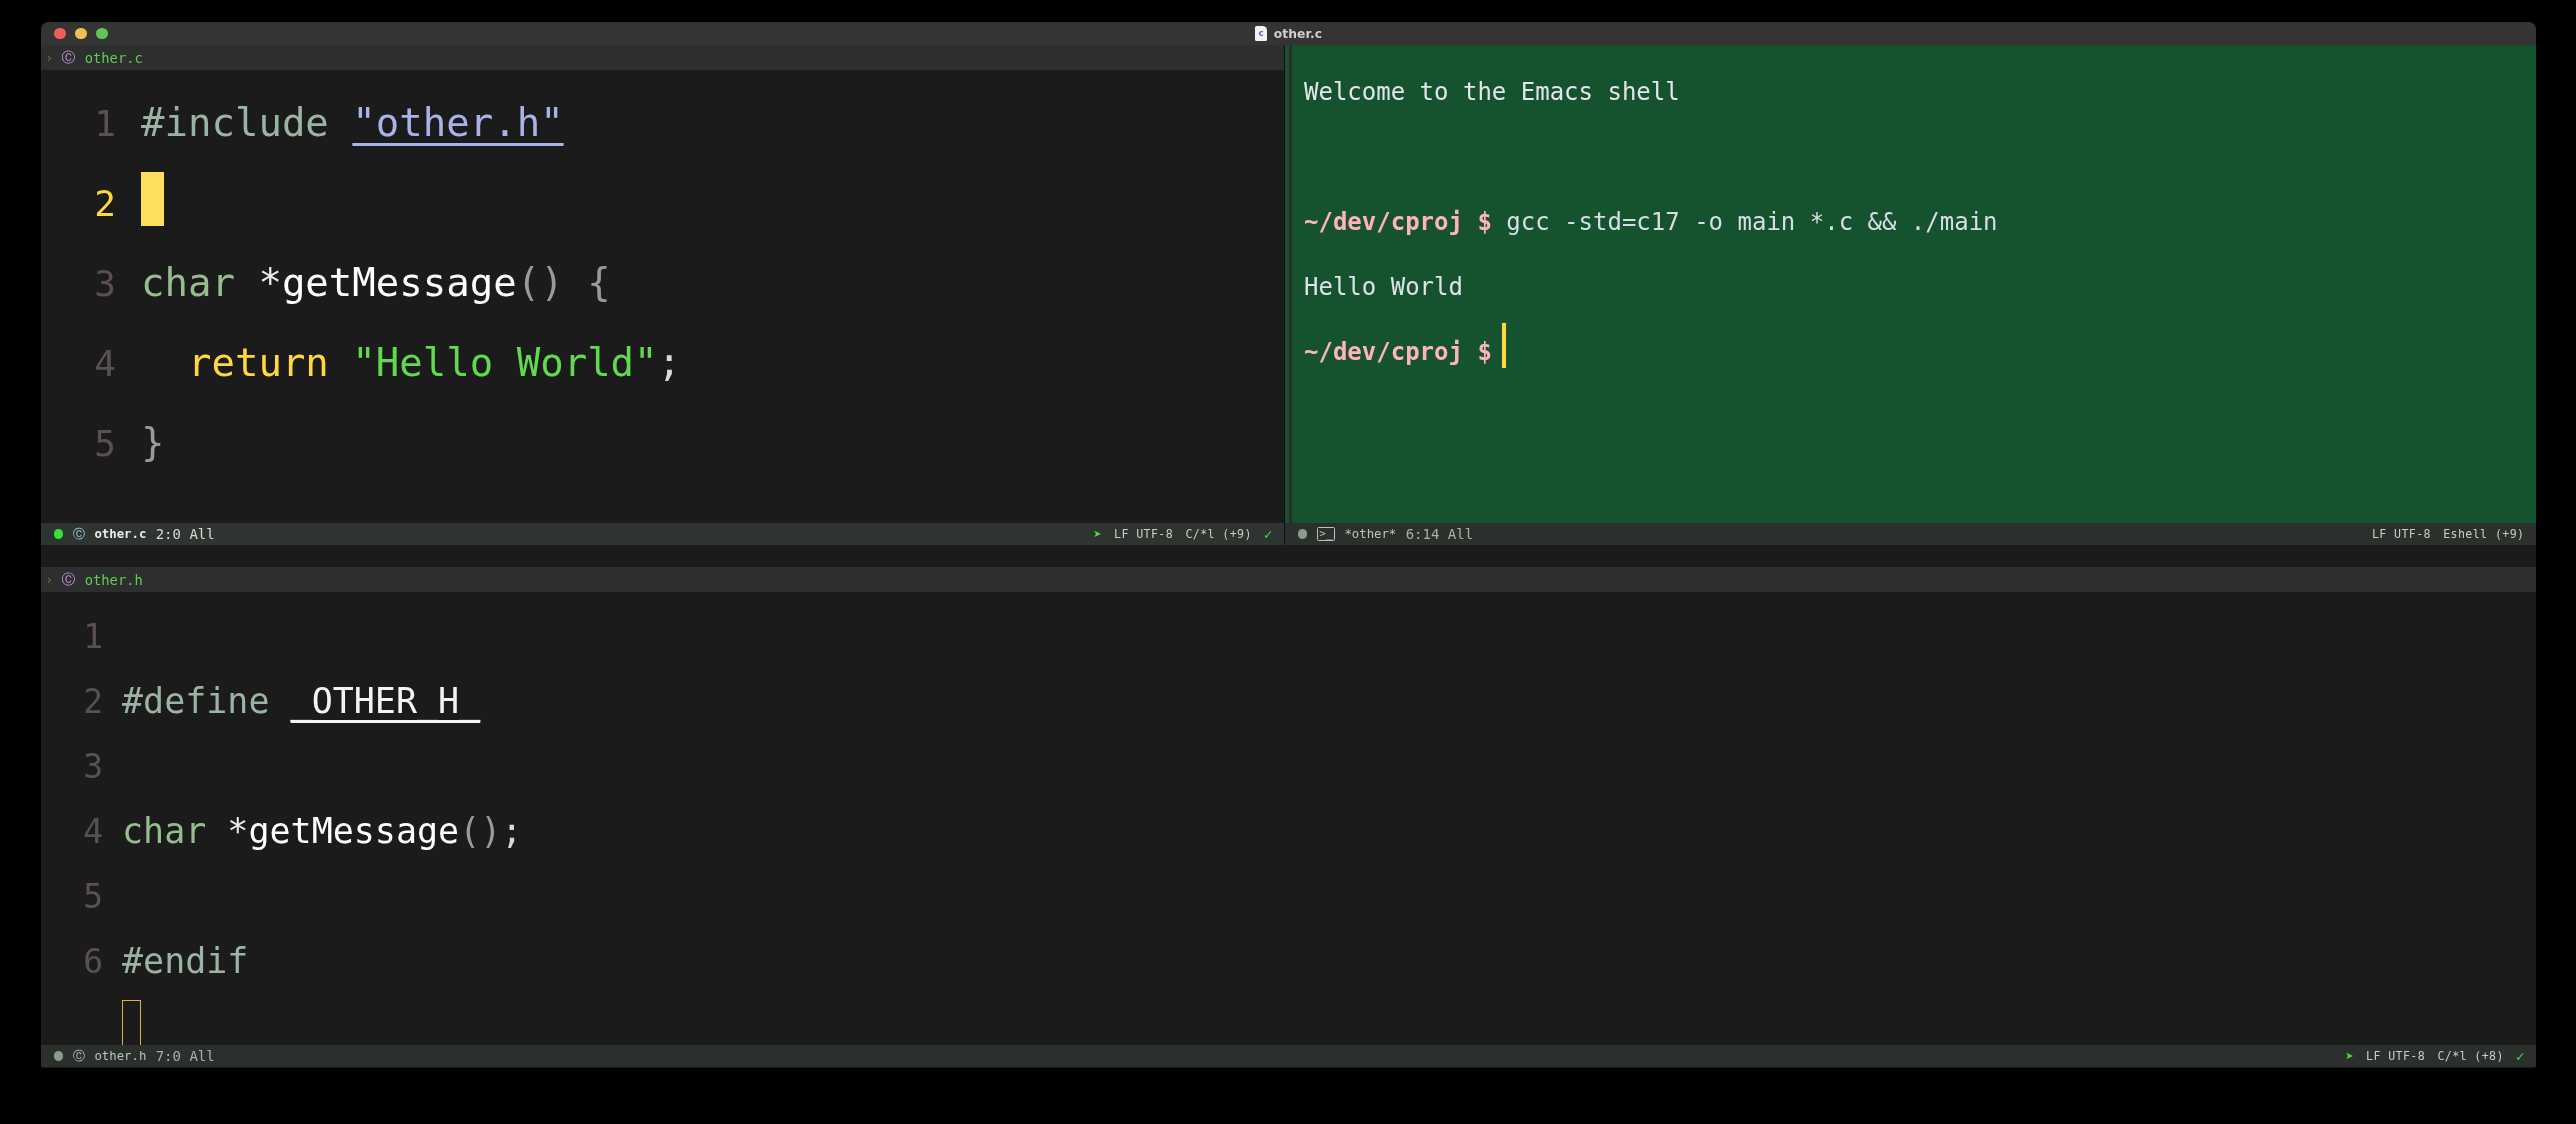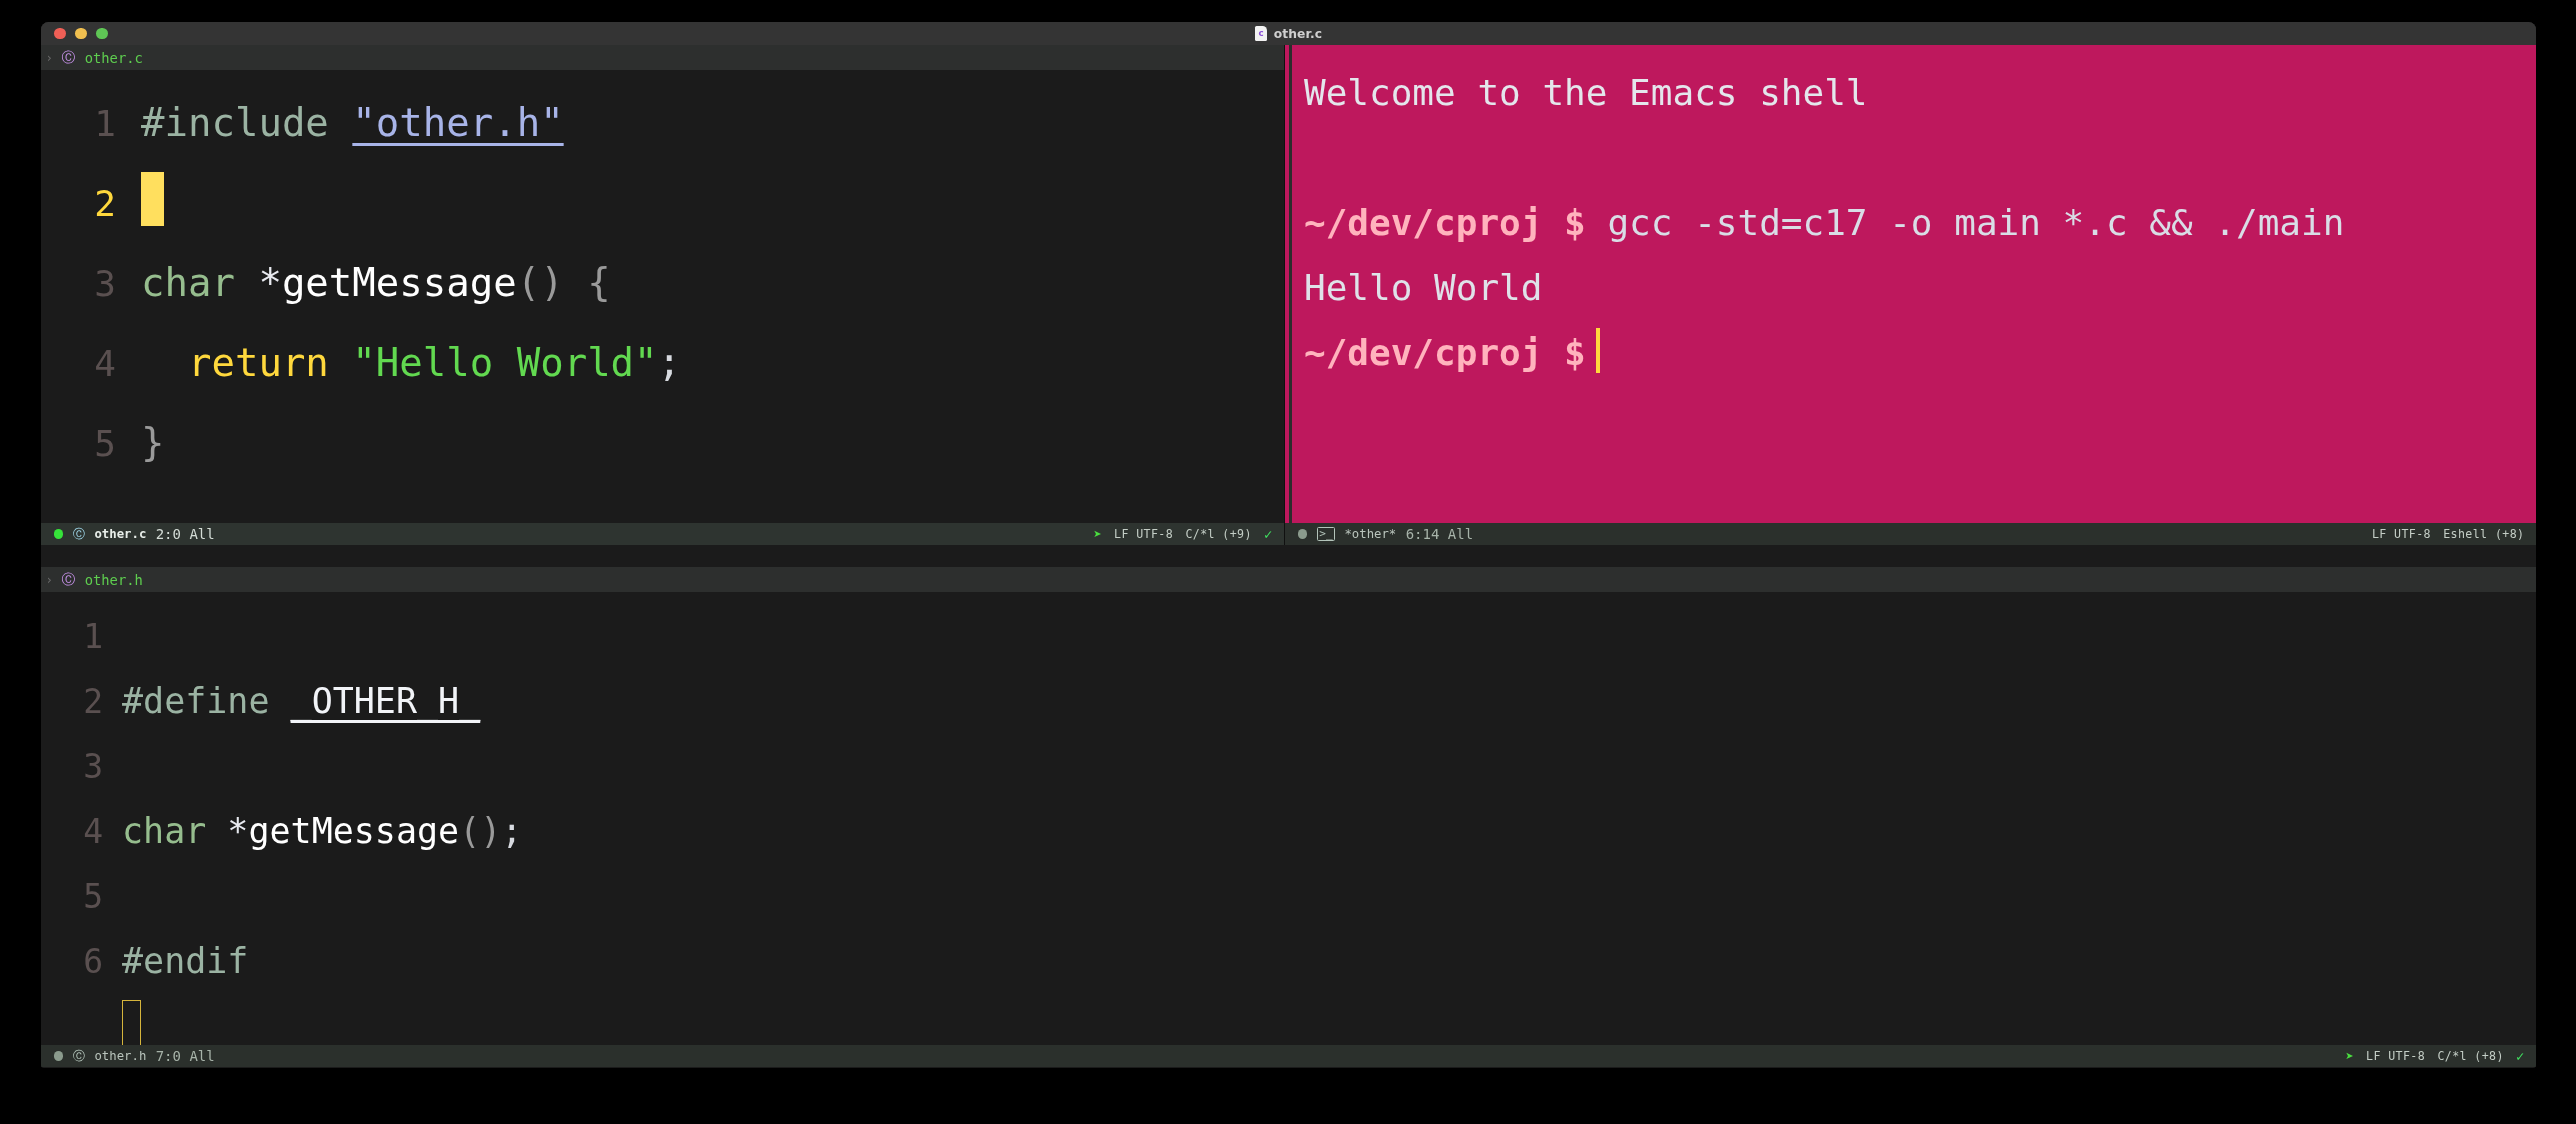--- a/index.html
+++ b/index.html
@@ -151,24 +151,24 @@
     display: inline-block;
     width: 19px; height: 46px;
     border: 1.5px solid #d6b53c;
     box-sizing: border-box;
     vertical-align: -8.7px;
   }
 
   
   .shellarea {
     flex: 1;
-    background: #be185d;
+    background: #14532d;
     padding: 14.5px 0 0 19px;
     font-family: "DejaVu Sans Mono", monospace;
-    font-size: 36px;
+    font-size: 24px;
     line-height: 65px;
     white-space: pre;
     overflow: hidden;
     position: relative;
   }
   .shellarea::before {
     content: "";
     position: absolute; left: 4.4px; top: 0; bottom: 0;
     width: 2.2px; background: #2c2c2c;
   }
@@ -287,21 +287,21 @@
         <div class="shellarea" id="shell-area"><div><span class="sh-welcome">Welcome to the Emacs shell</span></div><div>&nbsp;</div><div><span class="sh-prompt">~/dev/cproj $</span><span class="sh-cmd"> gcc -std=c17 -o main *.c &amp;&amp; ./main</span></div><div><span class="sh-out">Hello World</span></div><div><span class="sh-prompt">~/dev/cproj $</span><span class="sh-cmd"></span><span class="barcursor"></span></div></div>
         <div class="modeline inactive">
           <div class="ml-left">
             <span class="dot off"></span>
             <span class="termicon">&gt;_</span>
             <span class="ml-name dim">*other*</span>
             <span class="ml-pos dim">6:14 All</span>
           </div>
           <div class="ml-right">
             <span class="ml-enc">LF UTF-8</span>
-            <span class="ml-enc">Eshell (+8)</span>
+            <span class="ml-enc">Eshell (+9)</span>
           </div>
         </div>
       </div>
     </div>
 
     <div id="bottompane">
       <div class="tabline">
         <span class="chev">›</span>
         <span class="cicon">Ⓒ</span>
         <span class="tname">other.h</span>

